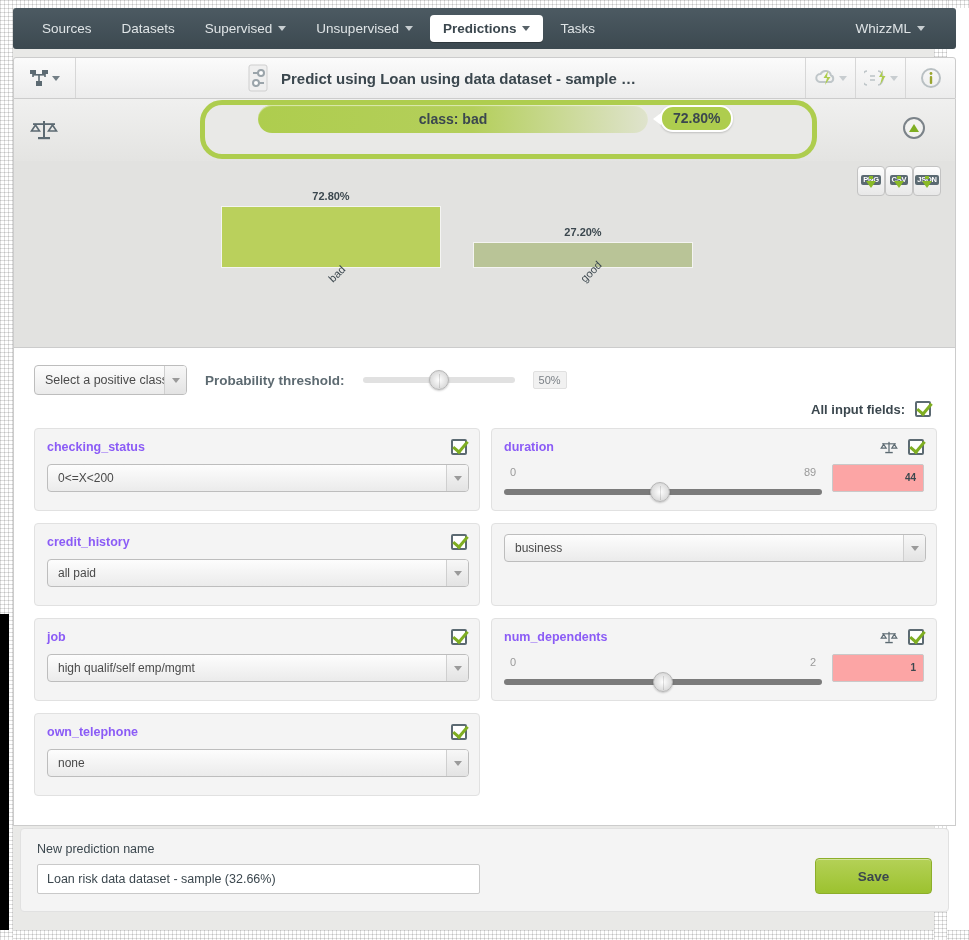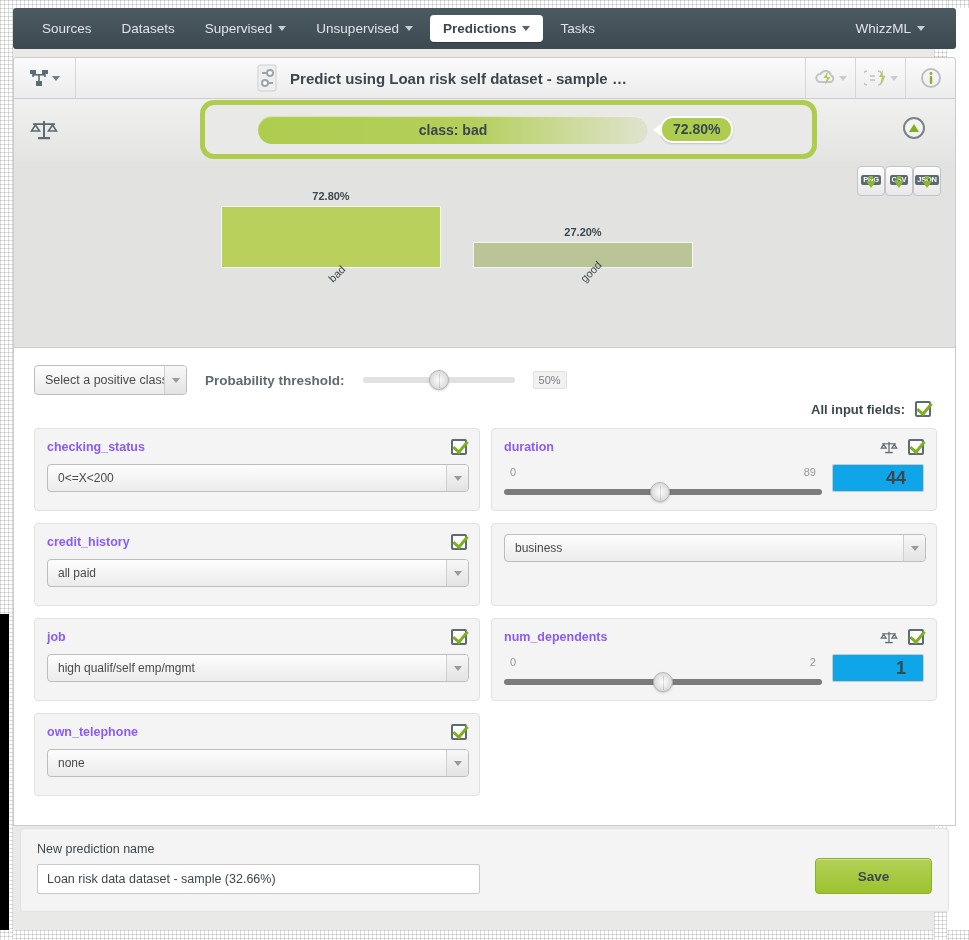--- a/index.html
+++ b/index.html
@@ -111,23 +111,23 @@
     border-right: 1px solid #cccccc;
     display: flex; align-items: center;
   }
   #scale-icon-cell {
     width: 60px; display: flex; align-items: center; justify-content: center;
   }
   #pred-box {
     position: absolute; left: 200px; top: 100px;
     width: 617px; height: 59px;
     border: 5px solid #aecd4e;
-    border-radius: 14px;
+    border-radius: 22px;
     background: #e9e9e7;
-    display: flex; align-items: center;
+    display: flex; align-items: flex-start;
   }
   #pred-bar-wrap {
     position: relative;
     margin-left: 53px;
     width: 390px; height: 28px;
   }
   #pred-bar {
     width: 100%; height: 100%;
     border-radius: 14px;
     background: linear-gradient(to right, #aecd4e 0%, #b4cf5b 55%, #dfe3cd 100%);
@@ -356,25 +356,25 @@
   .num-wrap { display: flex; align-items: flex-start; gap: 10px; }
   .num-slider-col { width: 323px; position: relative; padding-top: 2px; }
   .num-minmax {
     display: flex; justify-content: space-between;
     font-size: 11px; color: #9a9a9a;
     padding: 0 6px 4px 6px;
   }
   .num-input {
     width: 93px; height: 28px;
     border: 1px solid #c9c9c9;
-    background: #0ea5e9;
+    background: #fca5a5;
     border-radius: 2px;
-    font-size: 18px; font-weight: bold; color: #3b474e;
+    font-size: 10px; font-weight: bold; color: #3b474e;
     text-align: right;
-    padding: 0 17px;
+    padding: 0 7px;
     line-height: 26px;
     cursor: text;
   }
 
   
   #save-panel {
     position: absolute; left: 20px; top: 828px;
     width: 929px; height: 84px;
     background: #f4f4f4;
     border: 1px solid #e1e1e1;
@@ -466,21 +466,21 @@
     <div id="tb-center">
       <span>
         <svg width="26" height="28" viewBox="0 0 26 28">
           <rect x="4" y="1" width="18" height="26" rx="2" fill="#efefef" stroke="#cfcfcf"></rect>
           <line x1="8" y1="9" x2="19" y2="9" stroke="#9aa4aa" stroke-width="2"></line>
           <circle cx="16" cy="9" r="3" fill="#ffffff" stroke="#9aa4aa" stroke-width="2"></circle>
           <line x1="8" y1="19" x2="19" y2="19" stroke="#9aa4aa" stroke-width="2"></line>
           <circle cx="11" cy="19" r="3" fill="#ffffff" stroke="#9aa4aa" stroke-width="2"></circle>
         </svg>
       </span>
-      <span id="tb-title">Predict using Loan risk self dataset - sample …</span>
+      <span id="tb-title">Predict using Loan using data dataset - sample …</span>
     </div>
     <div id="tb-right">
       <div class="tb-icon-btn">
         <span>
           <svg width="22" height="20" viewBox="0 0 22 20">
             <path d="M5 14a4 4 0 0 1 .6-8 5.5 5.5 0 0 1 10.3 1.3A3.6 3.6 0 0 1 16 14z" fill="none" stroke="#bfc6c9" stroke-width="2"></path>
             <path d="M13 3 L8.5 10 H12 L10 17 L15.5 9 H12 z" fill="#aecd4e"></path>
           </svg>
         </span>
         <span class="caret-down" style="color:#bfc6c9"></span>

